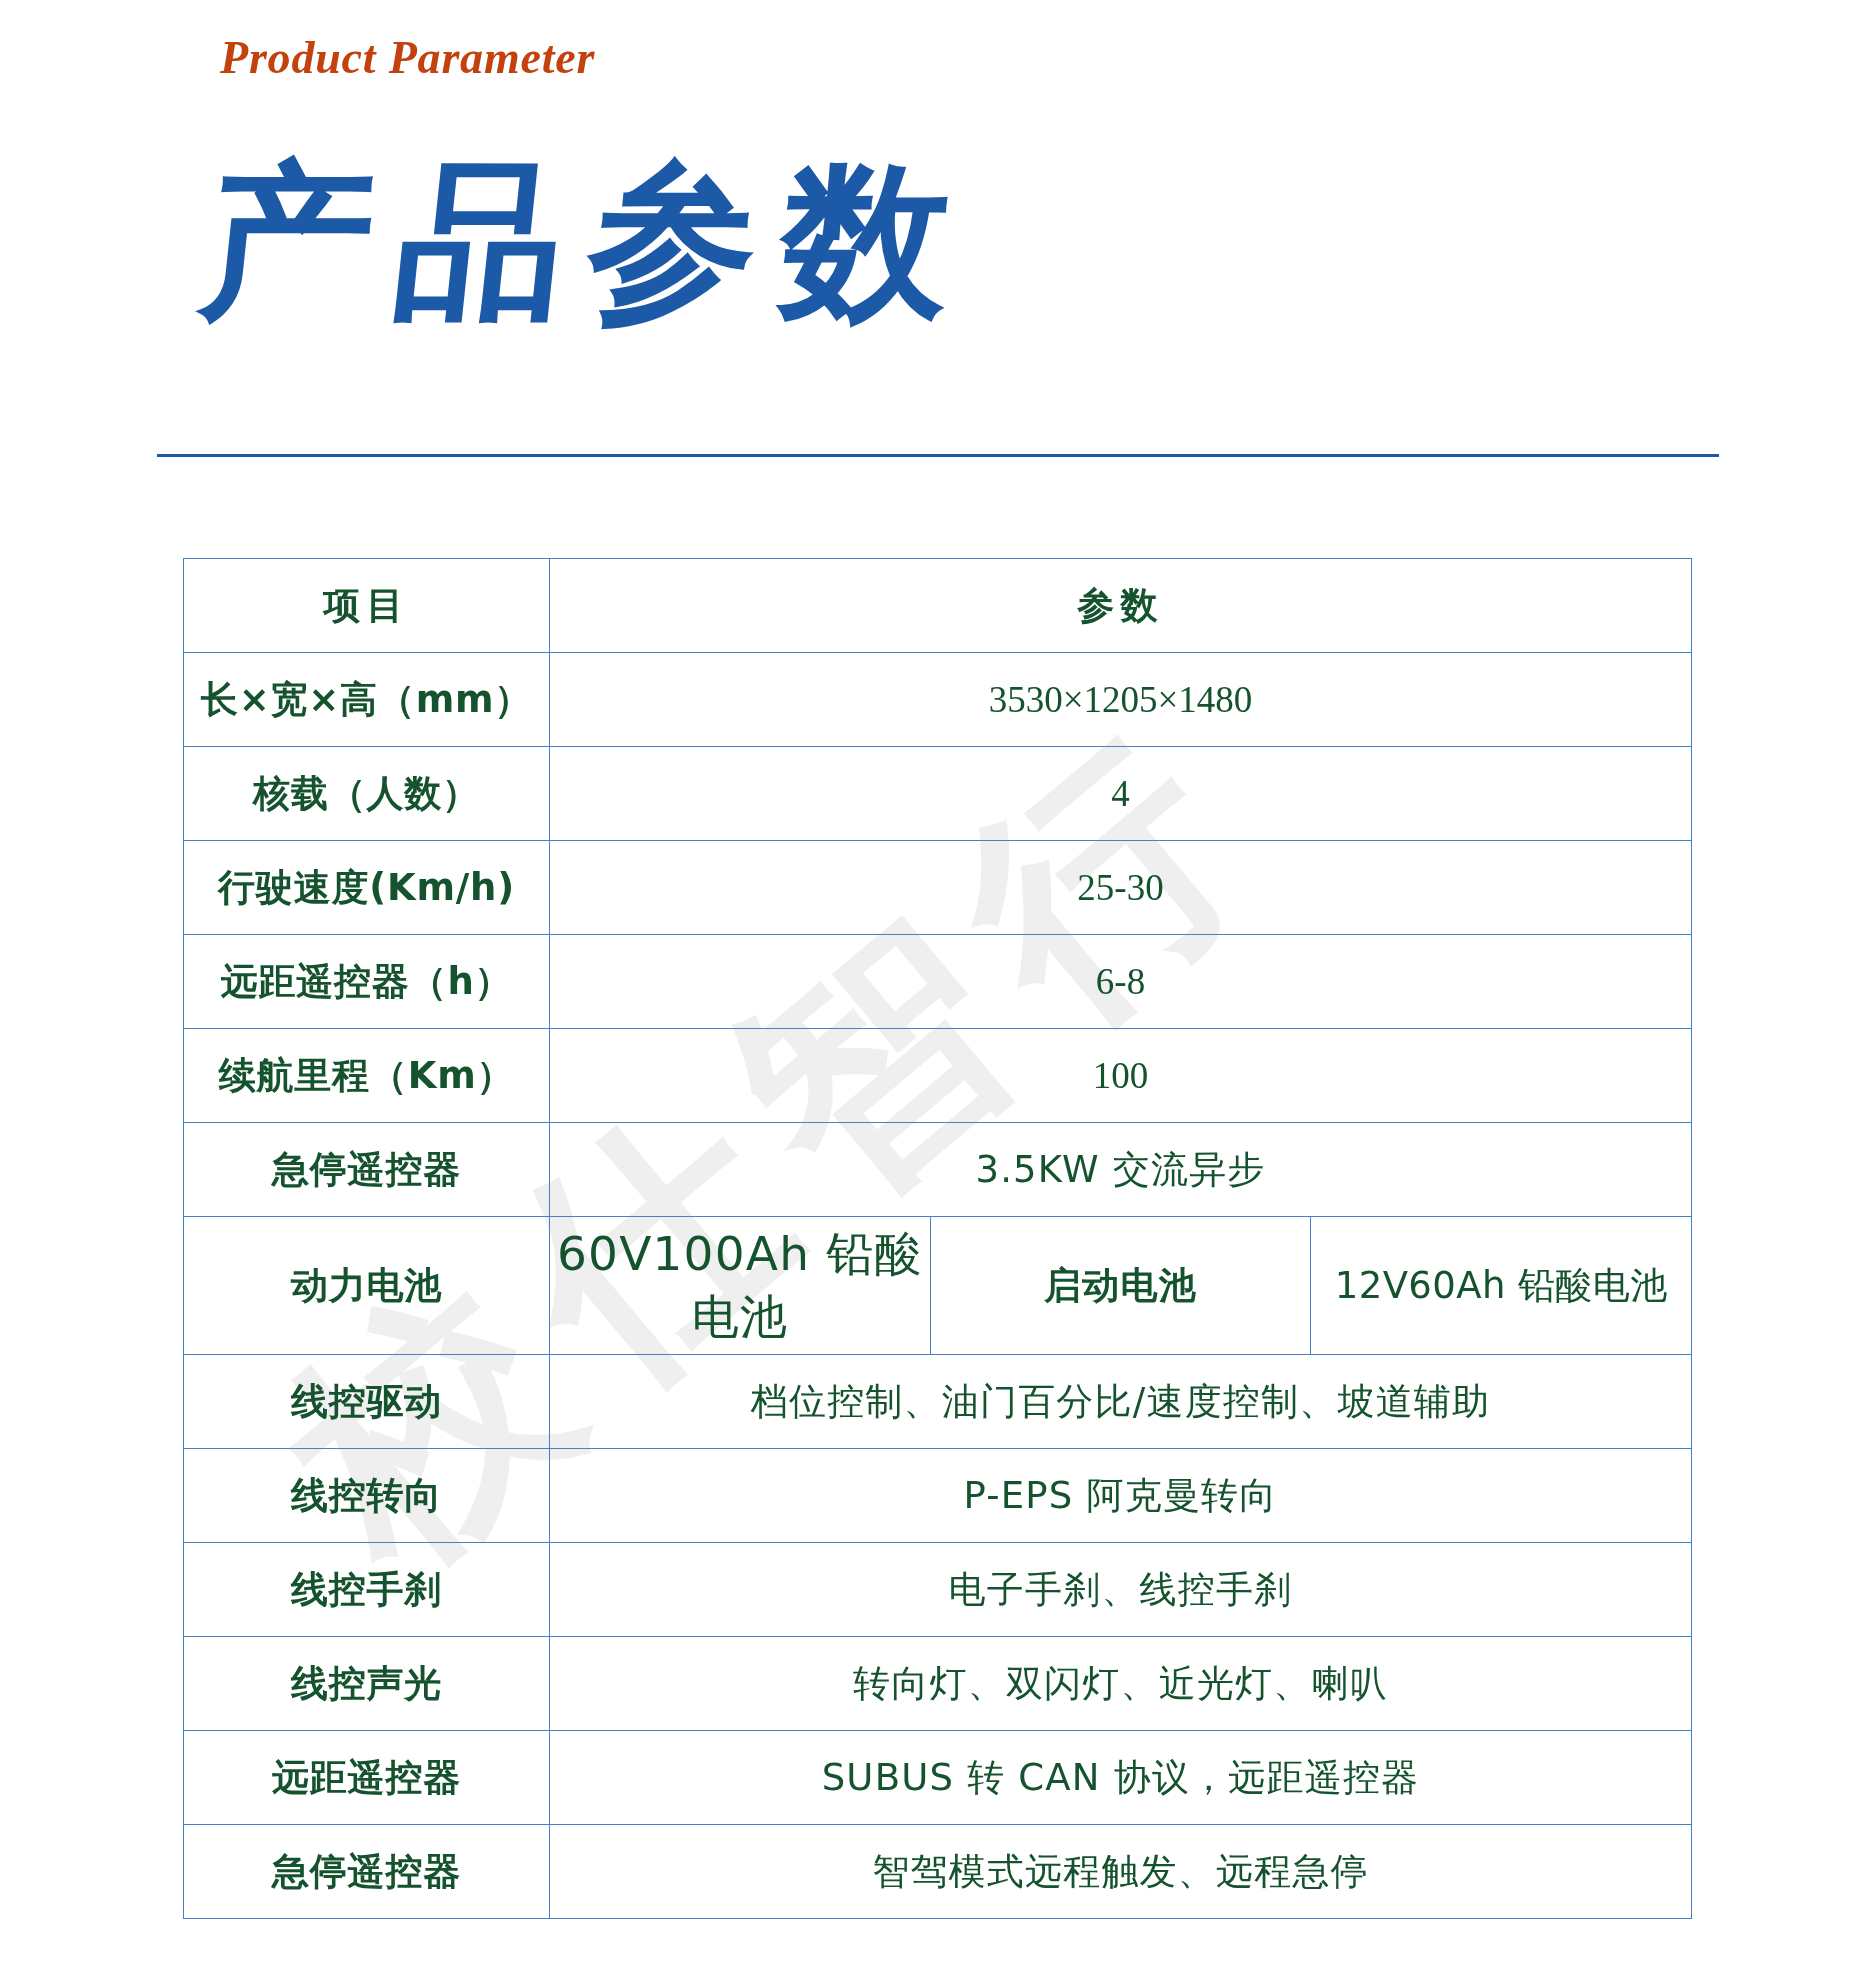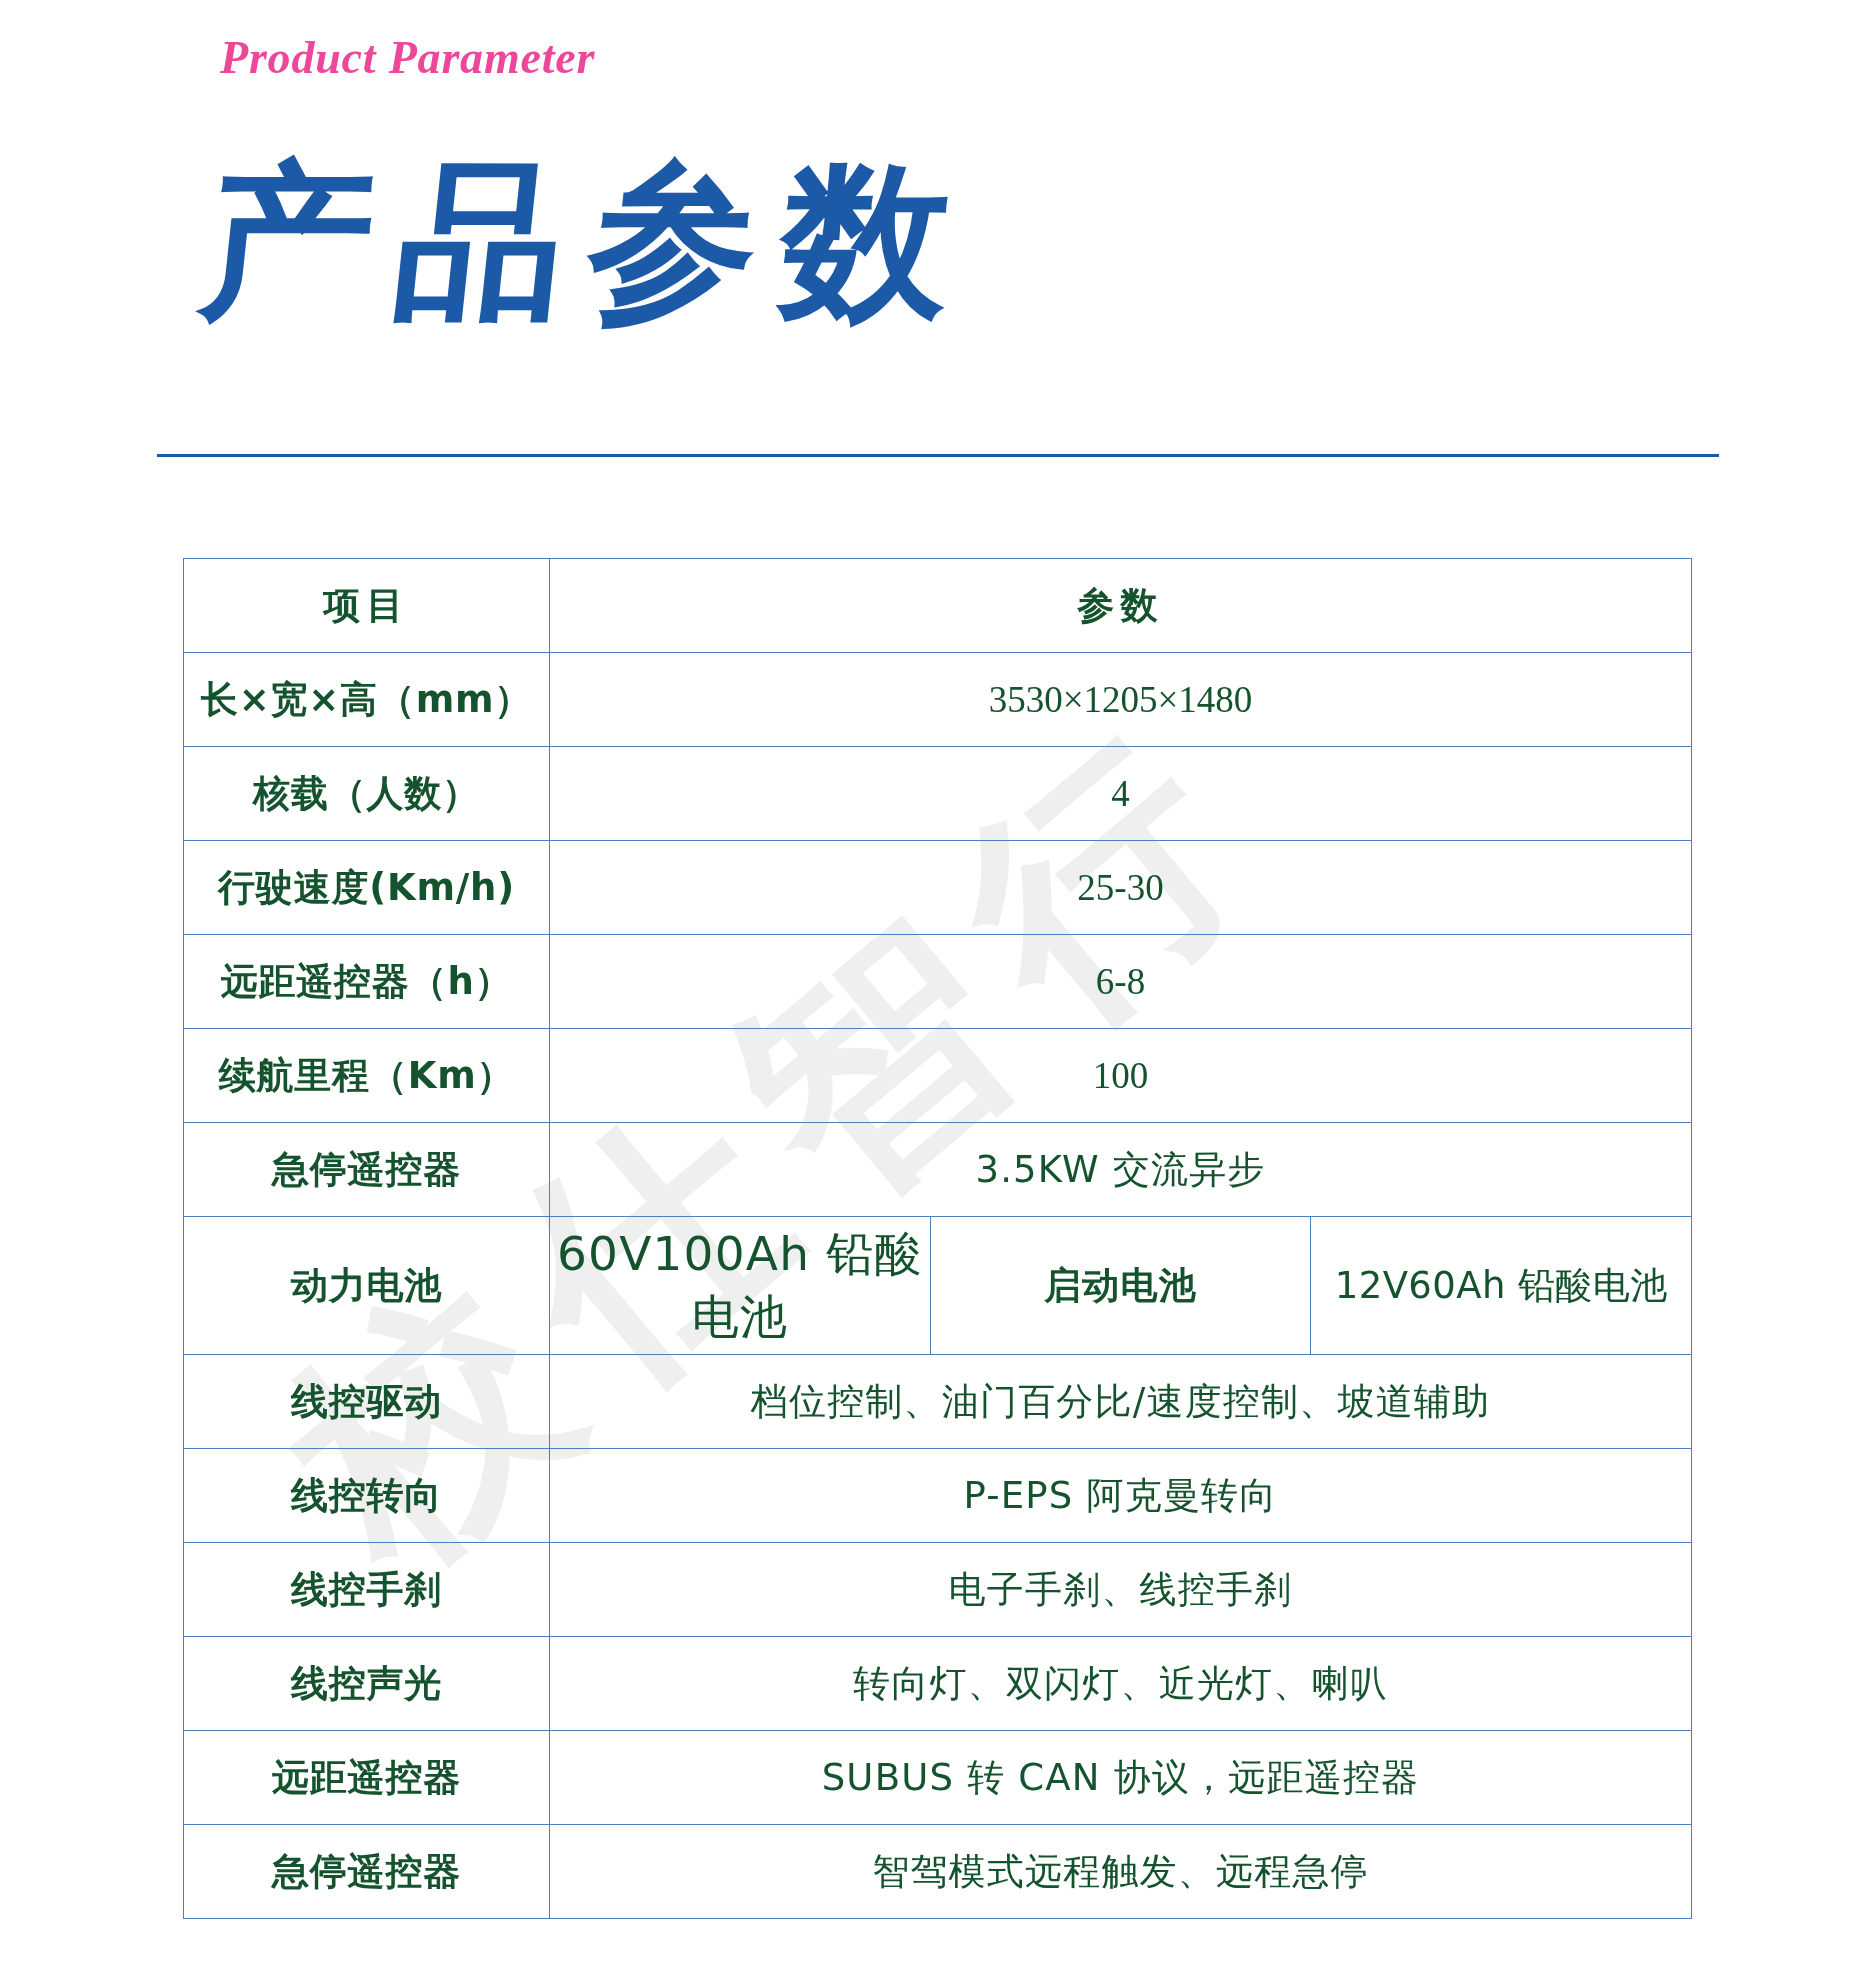--- a/index.html
+++ b/index.html
@@ -24,21 +24,21 @@
 
   
   .eyebrow {
     position: absolute;
     left: 220px;
     top: 31px;
     font-family: "Liberation Serif", serif;
     font-style: italic;
     font-weight: bold;
     font-size: 46px;
-    color: #ec4899;
+    color: #c2410c;
     letter-spacing: 0.8px;
   }
 
   .main-title {
     position: absolute;
     left: 204px;
     top: 157px;
     font-family: "DejaVu Sans", sans-serif;
     font-weight: bold;
     font-size: 169px;

